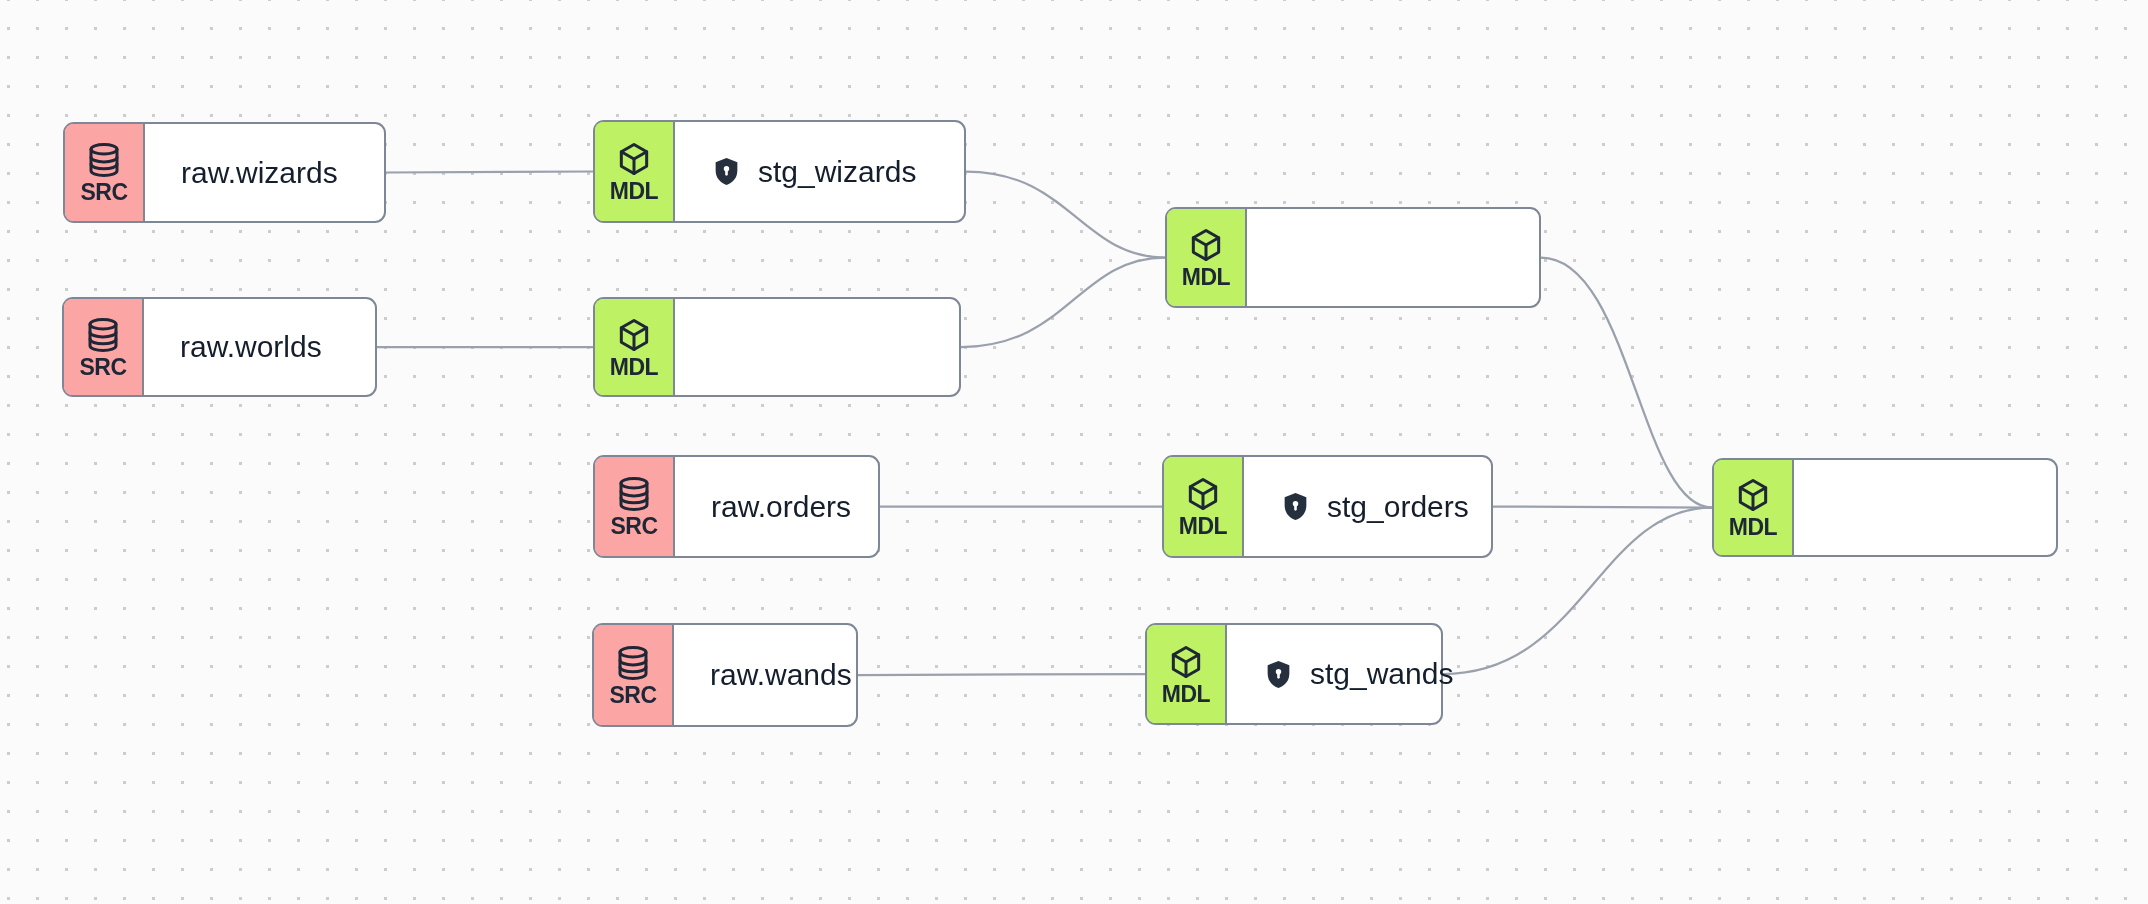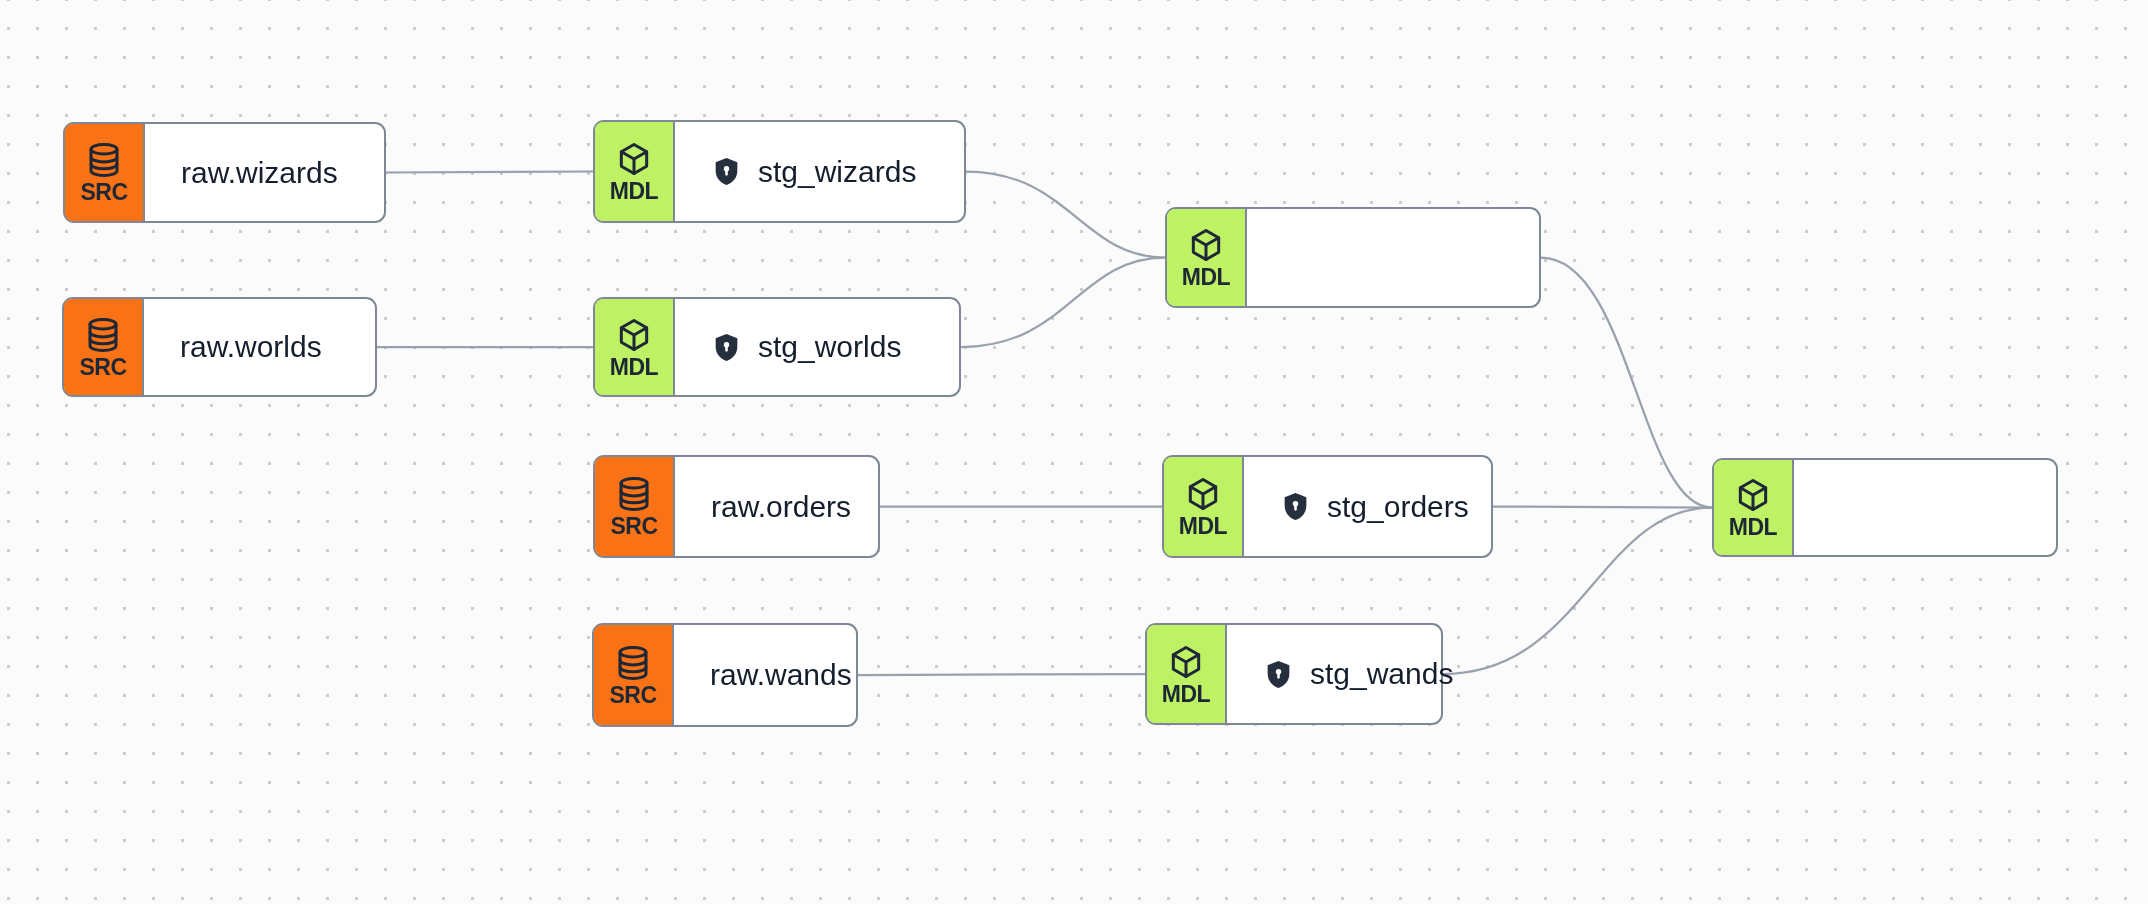--- a/index.html
+++ b/index.html
@@ -28,21 +28,21 @@
     cursor:pointer;
   }
   .badge{
     flex:0 0 78px;
     display:flex;flex-direction:column;align-items:center;justify-content:center;
     gap:2px;
     border-right:2.5px solid #7e8795;
     border-radius:8px 0 0 8px;
     color:#1d2736;
   }
-  .badge.src{background:#f97316;}
+  .badge.src{background:#fca5a5;}
   .badge.mdl{background:#bef264;}
   .badge svg{width:38px;height:38px;display:block;}
   .badge-label{
     font-size:23px;font-weight:600;line-height:1;
     letter-spacing:-0.5px;color:#1d2736;
   }
   .node-body{
     flex:1;display:flex;align-items:center;
     padding:0 33px 0 36px;gap:16px;
     min-width:0;
@@ -123,107 +123,99 @@
       <div class="node" style="left: 593px; top: 297px; width: 368px; height: 100px;">
     <div class="badge mdl">
 
       <svg viewBox="0 0 24 24" fill="none" stroke="#1d2736" stroke-width="1.9" stroke-linecap="round" stroke-linejoin="round">
         <path d="M12 2.8 L20 7.4 V16.6 L12 21.2 L4 16.6 V7.4 Z"></path>
         <path d="M4 7.4 L12 12 L20 7.4"></path>
         <path d="M12 12 V21.2"></path>
       </svg>
       <span class="badge-label">MDL</span>
     </div>
+  </div>
+      <div class="node" style="left: 1165px; top: 207px; width: 376px; height: 101px;">
+    <div class="badge mdl">
+
+      <svg viewBox="0 0 24 24" fill="none" stroke="#1d2736" stroke-width="1.9" stroke-linecap="round" stroke-linejoin="round">
+        <path d="M12 2.8 L20 7.4 V16.6 L12 21.2 L4 16.6 V7.4 Z"></path>
+        <path d="M4 7.4 L12 12 L20 7.4"></path>
+        <path d="M12 12 V21.2"></path>
+      </svg>
+      <span class="badge-label">MDL</span>
+    </div>
+  </div>
+      <div class="node" style="left: 593px; top: 455px; width: 287px; height: 103px;">
+    <div class="badge src">
+      <svg viewBox="0 0 24 24" fill="none" stroke="#1d2736" stroke-width="1.9" stroke-linecap="round" stroke-linejoin="round">
+        <ellipse cx="12" cy="5.2" rx="8.2" ry="3"></ellipse>
+        <path d="M20.2 10.2c0 1.66-3.67 3-8.2 3s-8.2-1.34-8.2-3"></path>
+        <path d="M20.2 14.6c0 1.66-3.67 3-8.2 3s-8.2-1.34-8.2-3"></path>
+        <path d="M3.8 5.2v13.6c0 1.66 3.67 3 8.2 3s8.2-1.34 8.2-3V5.2"></path>
+      </svg>
+
+      <span class="badge-label">SRC</span>
+    </div>
+    <div class="node-body">
+
+      <span class="node-label">raw.orders</span>
+    </div>
+  </div>
+      <div class="node" style="left: 1162px; top: 455px; width: 331px; height: 103px;">
+    <div class="badge mdl">
+
+      <svg viewBox="0 0 24 24" fill="none" stroke="#1d2736" stroke-width="1.9" stroke-linecap="round" stroke-linejoin="round">
+        <path d="M12 2.8 L20 7.4 V16.6 L12 21.2 L4 16.6 V7.4 Z"></path>
+        <path d="M4 7.4 L12 12 L20 7.4"></path>
+        <path d="M12 12 V21.2"></path>
+      </svg>
+      <span class="badge-label">MDL</span>
+    </div>
     <div class="node-body">
       <svg class="shield" viewBox="0 0 24 24">
         <path fill="#252f3e" d="M12 1.6 L20.4 4.8 V11 C20.4 16.8 17 20.7 12 22.5 C7 20.7 3.6 16.8 3.6 11 V4.8 Z"></path>
         <circle cx="12" cy="9.8" r="2.1" fill="#ffffff"></circle>
         <rect x="11" y="10.8" width="2" height="4.4" rx="1" fill="#ffffff"></rect>
       </svg>
-      <span class="node-label">stg_worlds</span>
-    </div>
-  </div>
-      <div class="node" style="left: 1165px; top: 207px; width: 376px; height: 101px;">
-    <div class="badge mdl">
-
-      <svg viewBox="0 0 24 24" fill="none" stroke="#1d2736" stroke-width="1.9" stroke-linecap="round" stroke-linejoin="round">
-        <path d="M12 2.8 L20 7.4 V16.6 L12 21.2 L4 16.6 V7.4 Z"></path>
-        <path d="M4 7.4 L12 12 L20 7.4"></path>
-        <path d="M12 12 V21.2"></path>
-      </svg>
-      <span class="badge-label">MDL</span>
-    </div>
-  </div>
-      <div class="node" style="left: 593px; top: 455px; width: 287px; height: 103px;">
-    <div class="badge src">
-      <svg viewBox="0 0 24 24" fill="none" stroke="#1d2736" stroke-width="1.9" stroke-linecap="round" stroke-linejoin="round">
-        <ellipse cx="12" cy="5.2" rx="8.2" ry="3"></ellipse>
-        <path d="M20.2 10.2c0 1.66-3.67 3-8.2 3s-8.2-1.34-8.2-3"></path>
-        <path d="M20.2 14.6c0 1.66-3.67 3-8.2 3s-8.2-1.34-8.2-3"></path>
-        <path d="M3.8 5.2v13.6c0 1.66 3.67 3 8.2 3s8.2-1.34 8.2-3V5.2"></path>
-      </svg>
-
-      <span class="badge-label">SRC</span>
-    </div>
-    <div class="node-body">
-
-      <span class="node-label">raw.orders</span>
-    </div>
-  </div>
-      <div class="node" style="left: 1162px; top: 455px; width: 331px; height: 103px;">
+      <span class="node-label">stg_orders</span>
+    </div>
+  </div>
+      <div class="node" style="left: 592px; top: 623px; width: 266px; height: 104px;">
+    <div class="badge src">
+      <svg viewBox="0 0 24 24" fill="none" stroke="#1d2736" stroke-width="1.9" stroke-linecap="round" stroke-linejoin="round">
+        <ellipse cx="12" cy="5.2" rx="8.2" ry="3"></ellipse>
+        <path d="M20.2 10.2c0 1.66-3.67 3-8.2 3s-8.2-1.34-8.2-3"></path>
+        <path d="M20.2 14.6c0 1.66-3.67 3-8.2 3s-8.2-1.34-8.2-3"></path>
+        <path d="M3.8 5.2v13.6c0 1.66 3.67 3 8.2 3s8.2-1.34 8.2-3V5.2"></path>
+      </svg>
+
+      <span class="badge-label">SRC</span>
+    </div>
+    <div class="node-body">
+
+      <span class="node-label">raw.wands</span>
+    </div>
+  </div>
+      <div class="node" style="left: 1145px; top: 623px; width: 298px; height: 102px;">
     <div class="badge mdl">
 
       <svg viewBox="0 0 24 24" fill="none" stroke="#1d2736" stroke-width="1.9" stroke-linecap="round" stroke-linejoin="round">
         <path d="M12 2.8 L20 7.4 V16.6 L12 21.2 L4 16.6 V7.4 Z"></path>
         <path d="M4 7.4 L12 12 L20 7.4"></path>
         <path d="M12 12 V21.2"></path>
       </svg>
       <span class="badge-label">MDL</span>
     </div>
     <div class="node-body">
       <svg class="shield" viewBox="0 0 24 24">
         <path fill="#252f3e" d="M12 1.6 L20.4 4.8 V11 C20.4 16.8 17 20.7 12 22.5 C7 20.7 3.6 16.8 3.6 11 V4.8 Z"></path>
         <circle cx="12" cy="9.8" r="2.1" fill="#ffffff"></circle>
         <rect x="11" y="10.8" width="2" height="4.4" rx="1" fill="#ffffff"></rect>
       </svg>
-      <span class="node-label">stg_orders</span>
-    </div>
-  </div>
-      <div class="node" style="left: 592px; top: 623px; width: 266px; height: 104px;">
-    <div class="badge src">
-      <svg viewBox="0 0 24 24" fill="none" stroke="#1d2736" stroke-width="1.9" stroke-linecap="round" stroke-linejoin="round">
-        <ellipse cx="12" cy="5.2" rx="8.2" ry="3"></ellipse>
-        <path d="M20.2 10.2c0 1.66-3.67 3-8.2 3s-8.2-1.34-8.2-3"></path>
-        <path d="M20.2 14.6c0 1.66-3.67 3-8.2 3s-8.2-1.34-8.2-3"></path>
-        <path d="M3.8 5.2v13.6c0 1.66 3.67 3 8.2 3s8.2-1.34 8.2-3V5.2"></path>
-      </svg>
-
-      <span class="badge-label">SRC</span>
-    </div>
-    <div class="node-body">
-
-      <span class="node-label">raw.wands</span>
-    </div>
-  </div>
-      <div class="node" style="left: 1145px; top: 623px; width: 298px; height: 102px;">
-    <div class="badge mdl">
-
-      <svg viewBox="0 0 24 24" fill="none" stroke="#1d2736" stroke-width="1.9" stroke-linecap="round" stroke-linejoin="round">
-        <path d="M12 2.8 L20 7.4 V16.6 L12 21.2 L4 16.6 V7.4 Z"></path>
-        <path d="M4 7.4 L12 12 L20 7.4"></path>
-        <path d="M12 12 V21.2"></path>
-      </svg>
-      <span class="badge-label">MDL</span>
-    </div>
-    <div class="node-body">
-      <svg class="shield" viewBox="0 0 24 24">
-        <path fill="#252f3e" d="M12 1.6 L20.4 4.8 V11 C20.4 16.8 17 20.7 12 22.5 C7 20.7 3.6 16.8 3.6 11 V4.8 Z"></path>
-        <circle cx="12" cy="9.8" r="2.1" fill="#ffffff"></circle>
-        <rect x="11" y="10.8" width="2" height="4.4" rx="1" fill="#ffffff"></rect>
-      </svg>
       <span class="node-label">stg_wands</span>
     </div>
   </div>
       <div class="node" style="left: 1712px; top: 458px; width: 346px; height: 99px;">
     <div class="badge mdl">
 
       <svg viewBox="0 0 24 24" fill="none" stroke="#1d2736" stroke-width="1.9" stroke-linecap="round" stroke-linejoin="round">
         <path d="M12 2.8 L20 7.4 V16.6 L12 21.2 L4 16.6 V7.4 Z"></path>
         <path d="M4 7.4 L12 12 L20 7.4"></path>
         <path d="M12 12 V21.2"></path>

